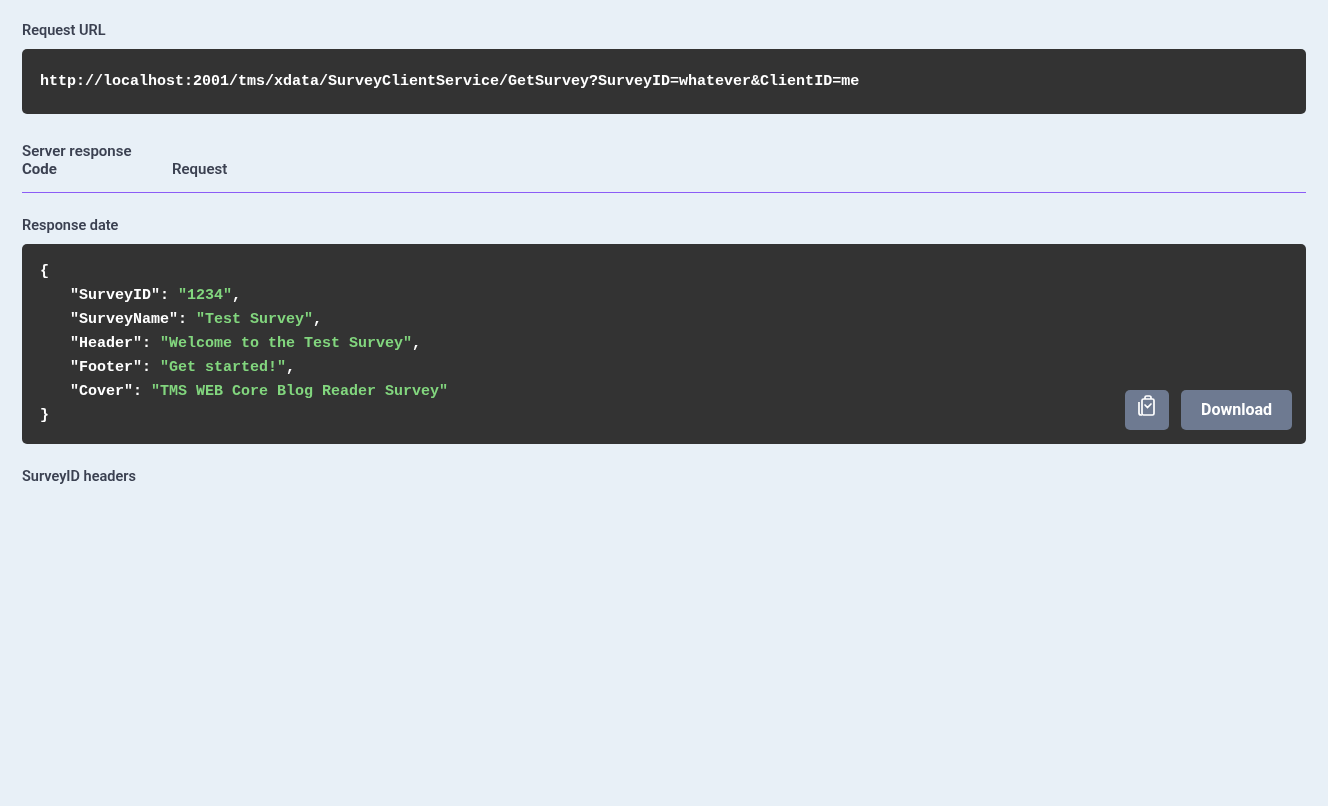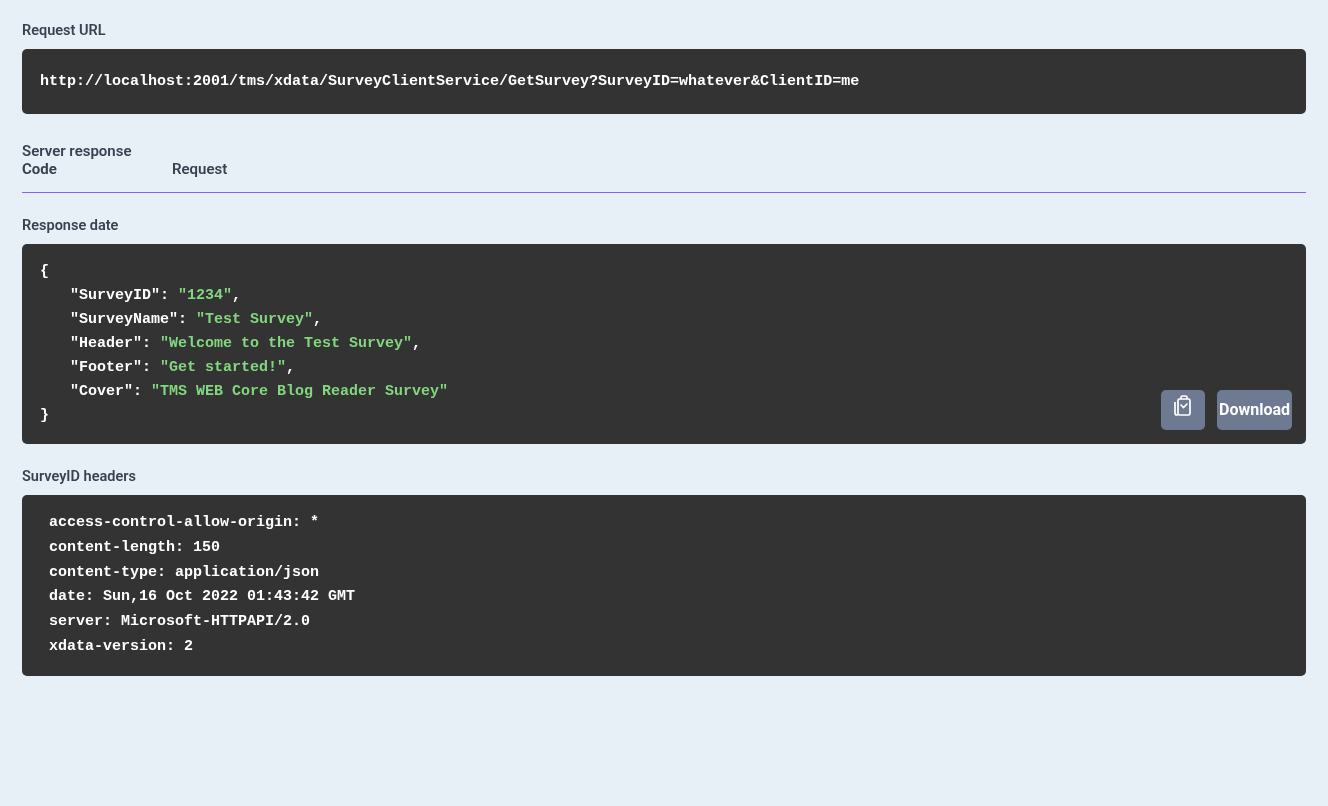--- a/index.html
+++ b/index.html
@@ -118,21 +118,21 @@
       border-radius: 5px;
       display: inline-flex;
       align-items: center;
       justify-content: center;
       cursor: pointer;
     }
     .dl-btn {
       background: #6e7a91;
       color: #ffffff;
       height: 40px;
-      padding: 0 2px;
+      padding: 0 20px;
       border-radius: 5px;
       display: inline-flex;
       align-items: center;
       justify-content: center;
       font-weight: 700;
       font-family: -apple-system, BlinkMacSystemFont, "Segoe UI", Roboto, Helvetica, Arial, sans-serif;
       font-size: 16px;
       cursor: pointer;
     }
     .indent { padding-left: 30px; display: block; }
@@ -166,22 +166,16 @@
                 <path d="M8 10 L10.5 12.5 L14 9" stroke-linecap="round"></path>
                 <path d="M2 7 V18 A2 2 0 0 0 4 20 H5"></path>
               </svg>
             </span>
           </div>
           <div class="dl-btn">Download</div>
         </div>
       </div>
 
       <div class="sub-label">SurveyID headers</div>
-      <div class="headers-box" id="headers-body"> access-control-allow-origin: *
- content-length: 150
- content-type: application/json
- date: Sun,16 Oct 2022 01:43:42 GMT
- server: Microsoft-HTTPAPI/2.0
- xdata-version: 2</div>
 
     </div>
   </div>
 </div>
 
 </body></html>

